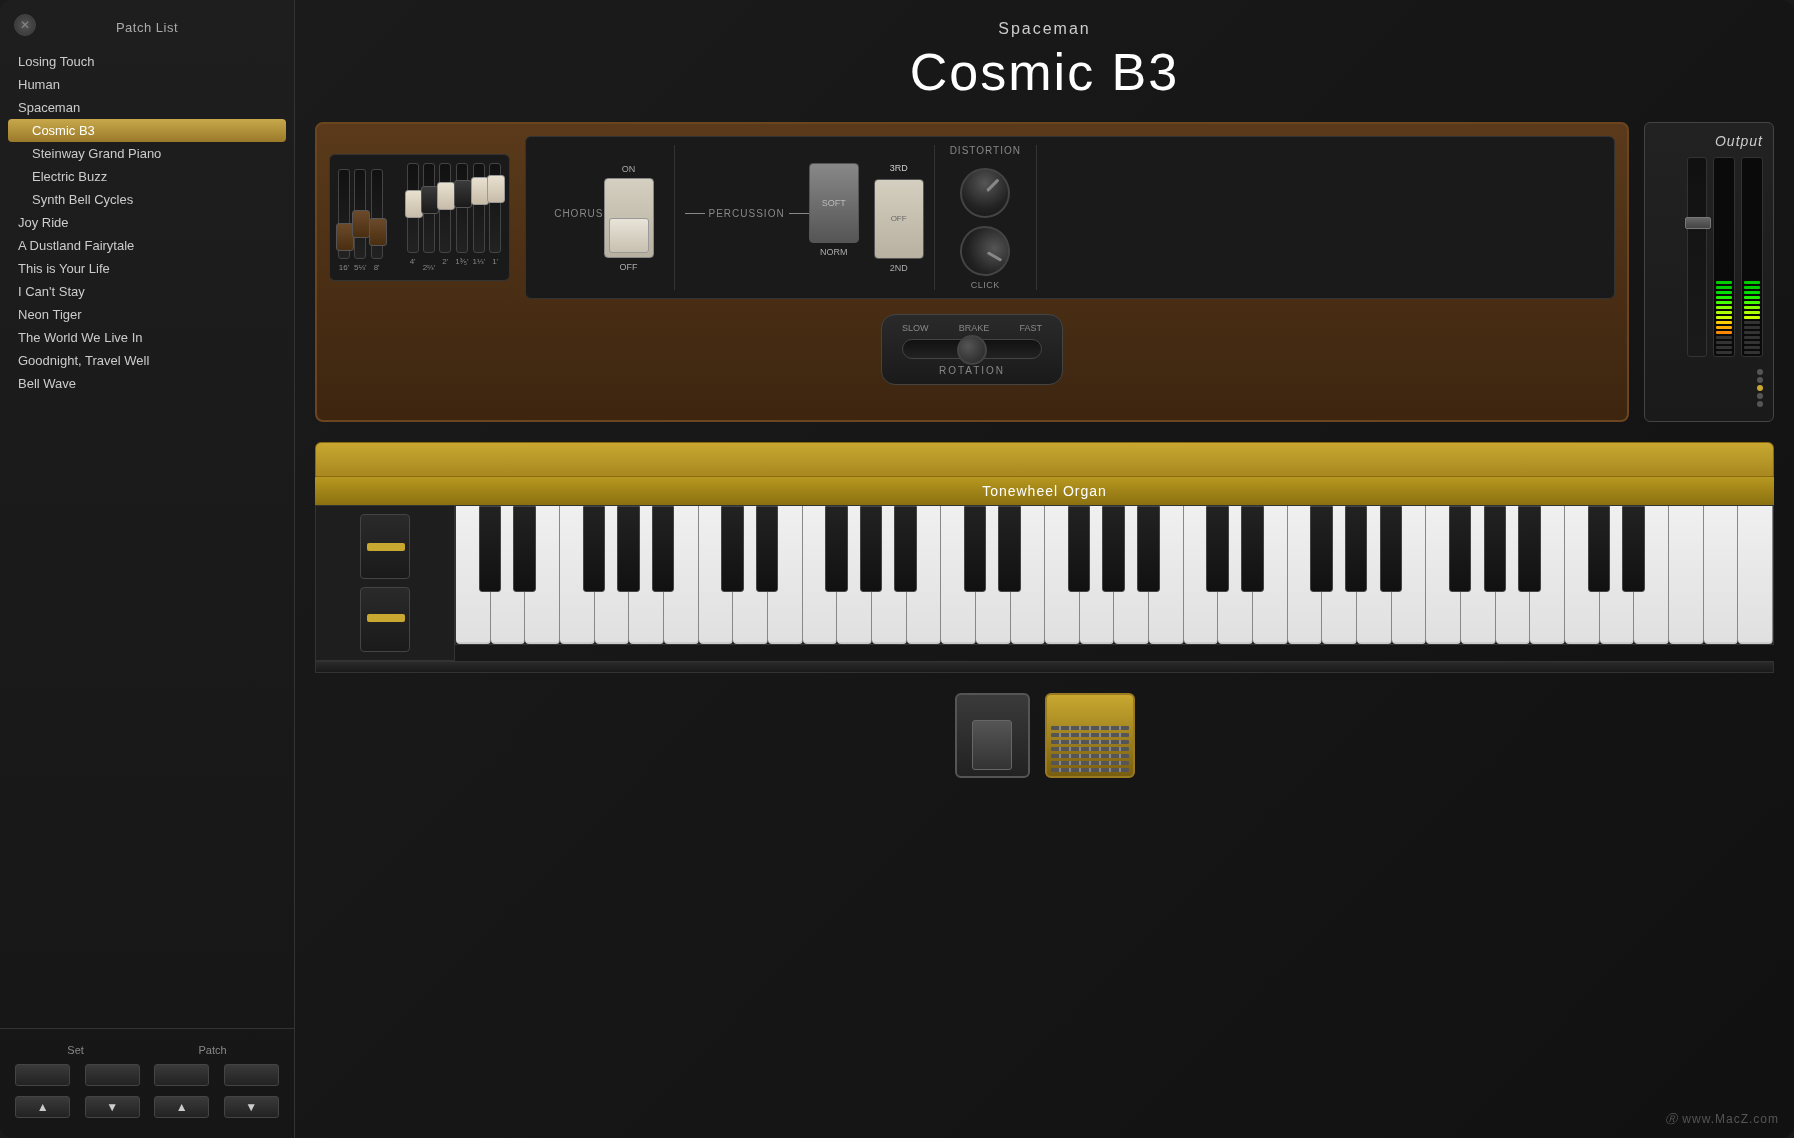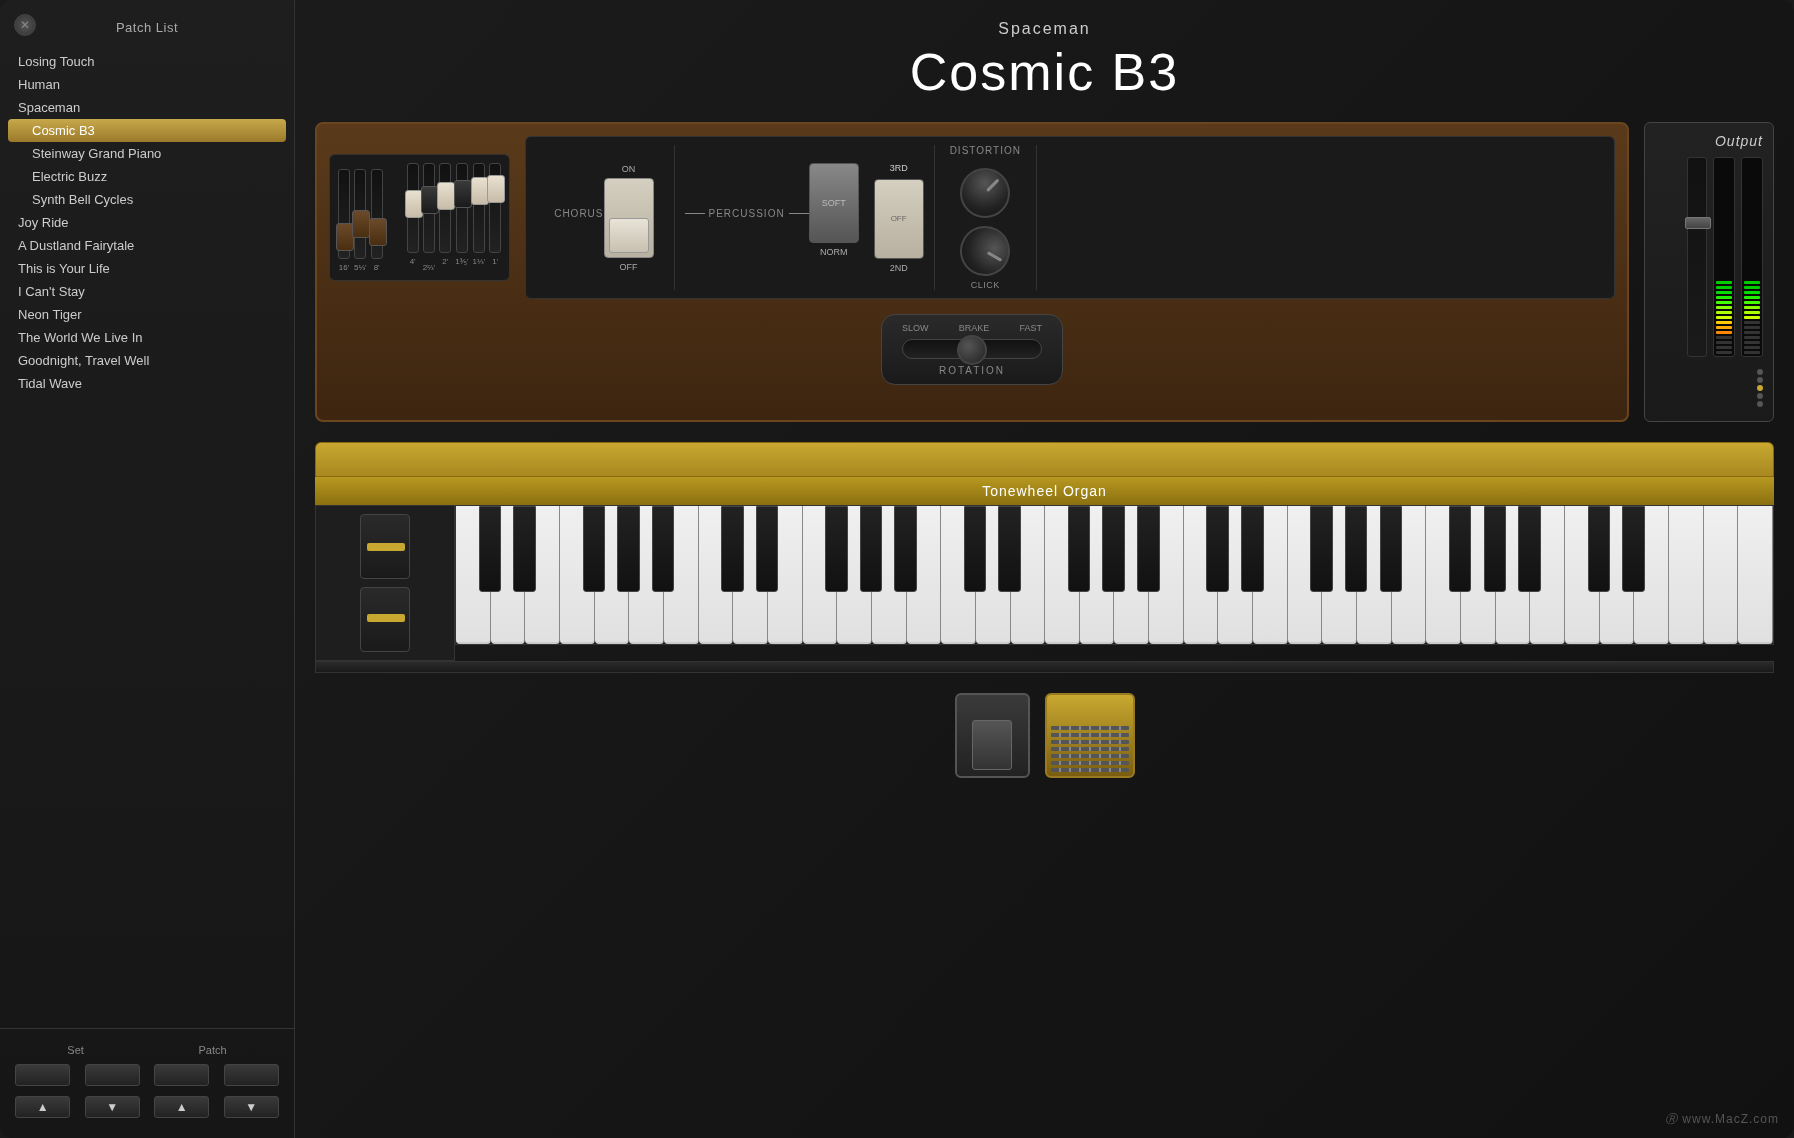--- a/index.html
+++ b/index.html
@@ -570,21 +570,21 @@
         <div class="patch-item sub-item">Steinway Grand Piano</div>
         <div class="patch-item sub-item">Electric Buzz</div>
         <div class="patch-item sub-item">Synth Bell Cycles</div>
         <div class="patch-item">Joy Ride</div>
         <div class="patch-item">A Dustland Fairytale</div>
         <div class="patch-item">This is Your Life</div>
         <div class="patch-item">I Can't Stay</div>
         <div class="patch-item">Neon Tiger</div>
         <div class="patch-item">The World We Live In</div>
         <div class="patch-item">Goodnight, Travel Well</div>
-        <div class="patch-item">Tidal Wave</div>
+        <div class="patch-item">Bell Wave</div>
       </div>
     <div class="sidebar-bottom">
       <div class="sidebar-labels">
         <span>Set</span>
         <span>Patch</span>
       </div>
       <div class="sidebar-buttons">
         <div class="sidebar-btn"></div>
         <div class="sidebar-btn"></div>
         <div class="sidebar-btn"></div>

